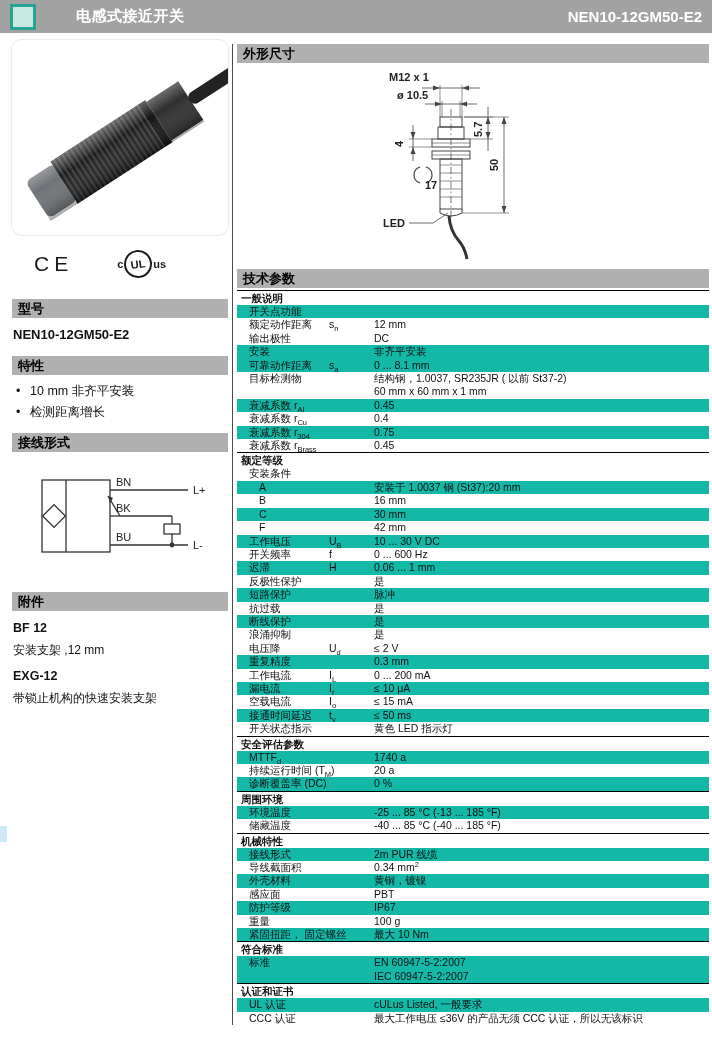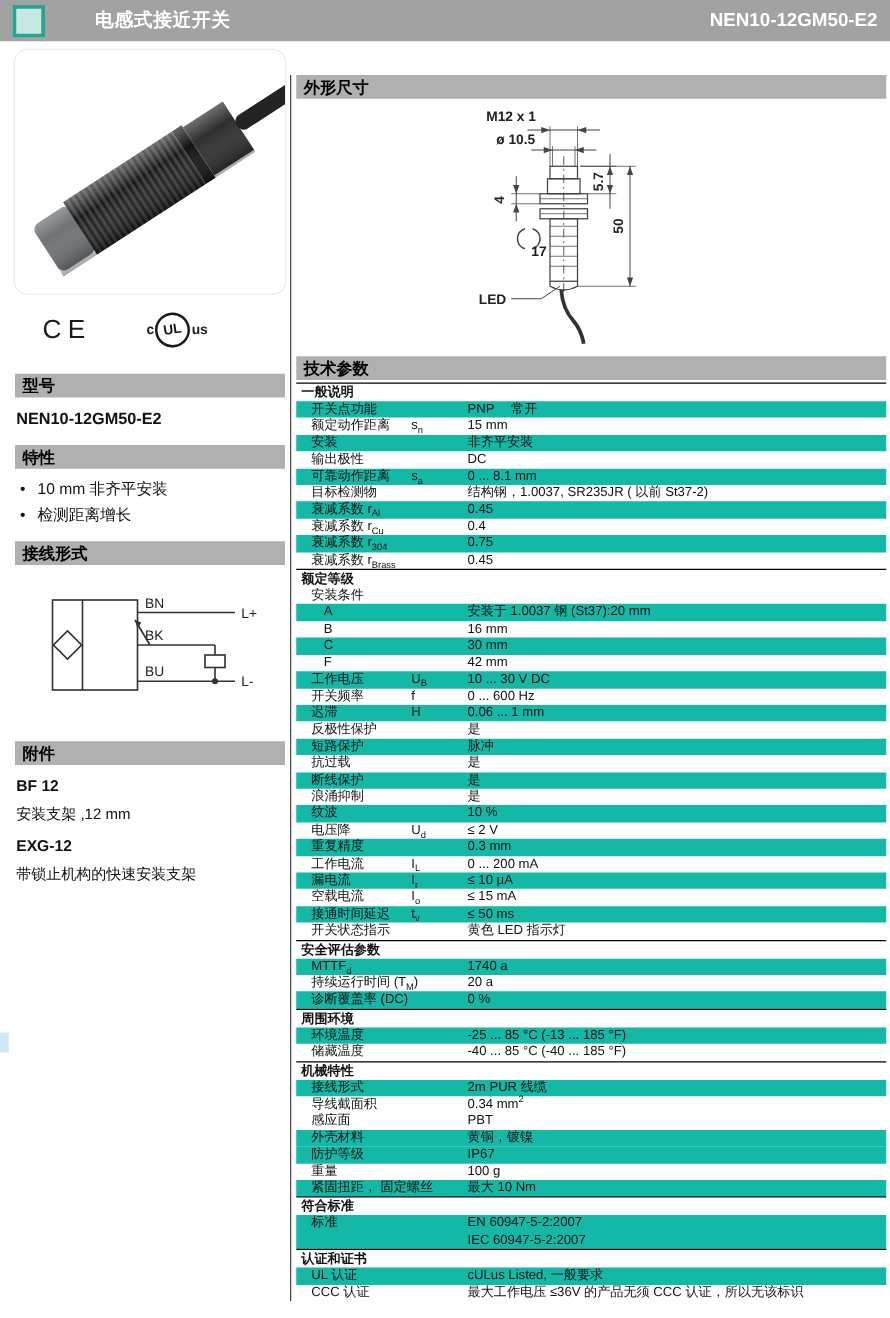--- a/index.html
+++ b/index.html
@@ -32,21 +32,21 @@
   .model-name{font-weight:bold;font-size:13px;margin:9px 0 14px 1px;}
   .bar-model{margin-top:18px;}
   .feat-list{list-style:none;margin:8px 0 12px 4px;padding:0;font-size:12.5px;}
   .feat-list li{margin:4px 0;padding-left:14px;position:relative;line-height:17px;}
   .feat-list li::before{content:"\2022";position:absolute;left:0;top:0;}
   .wiring-wrap{margin:10px 0 14px 0;text-align:center;}
   .acc-name{font-weight:bold;font-size:12.5px;margin:10px 0 0 1px;}
   .acc-desc{font-size:12px;margin:7px 0 2px 1px;}
 
   
-  .rightcol{position:absolute;left:232px;top:60px;width:472px;border-left:1px solid #4a4a4a;
+  .rightcol{position:absolute;left:232px;top:44px;width:472px;border-left:1px solid #4a4a4a;
             padding-left:4px;box-sizing:content-box;}
   .dim-wrap{height:206px;position:relative;}
   .spec-table{margin-top:2px;}
   .spec-header{border-top:1px solid #000;font-weight:bold;font-size:10.5px;
                line-height:12px;padding:1px 0 1px 4px;}
   .spec-row{display:grid;grid-template-columns:80px 45px 1fr;padding-left:12px;
             font-size:10.5px;line-height:13.4px;align-items:start;}
   .spec-row.shaded{background:#14b8a6;}
   .spec-row.indent{padding-left:22px;}
   .spec-row.indent{grid-template-columns:70px 45px 1fr;}
@@ -236,57 +236,55 @@
         </g>
       </svg>
     </div>
 
     <div class="sbar">技术参数</div>
     <div class="spec-table" id="spec-table">
         <div class="spec-header"><span>一般说明</span></div>
         <div class="spec-row shaded">
           <div class="lbl"><span>开关点功能</span></div>
           <div class="sym"></div>
-          <div class="val">
-            <div><span>PNP　 常开</span></div>
-          </div>
         </div>
         <div class="spec-row">
           <div class="lbl"><span>额定动作距离</span></div>
           <div class="sym"><span>s</span><sub>n</sub></div>
           <div class="val">
-            <div><span>15 mm</span></div>
+            <div><span>12 mm</span></div>
+          </div>
+        </div>
+        <div class="spec-row">
+          <div class="lbl"><span>输出极性</span></div>
+          <div class="sym"></div>
+          <div class="val">
+            <div><span>DC</span></div>
           </div>
         </div>
         <div class="spec-row shaded">
           <div class="lbl"><span>安装</span></div>
           <div class="sym"></div>
           <div class="val">
             <div><span>非齐平安装</span></div>
-          </div>
-        </div>
-        <div class="spec-row">
-          <div class="lbl"><span>输出极性</span></div>
-          <div class="sym"></div>
-          <div class="val">
-            <div><span>DC</span></div>
           </div>
         </div>
         <div class="spec-row shaded">
           <div class="lbl"><span>可靠动作距离</span></div>
           <div class="sym"><span>s</span><sub>a</sub></div>
           <div class="val">
             <div><span>0 ... 8.1 mm</span></div>
           </div>
         </div>
         <div class="spec-row">
           <div class="lbl"><span>目标检测物</span></div>
           <div class="sym"></div>
           <div class="val">
             <div><span>结构钢，1.0037, SR235JR ( 以前 St37-2)</span></div>
+            <div><span>60 mm x 60 mm x 1 mm</span></div>
           </div>
         </div>
         <div class="spec-row shaded">
           <div class="lbl"><span>衰减系数 r</span><sub>Al</sub></div>
           <div class="sym"></div>
           <div class="val">
             <div><span>0.45</span></div>
           </div>
         </div>
         <div class="spec-row">
@@ -393,27 +391,20 @@
             <div><span>是</span></div>
           </div>
         </div>
         <div class="spec-row">
           <div class="lbl"><span>浪涌抑制</span></div>
           <div class="sym"></div>
           <div class="val">
             <div><span>是</span></div>
           </div>
         </div>
-        <div class="spec-row shaded">
-          <div class="lbl"><span>纹波</span></div>
-          <div class="sym"></div>
-          <div class="val">
-            <div><span>10 %</span></div>
-          </div>
-        </div>
         <div class="spec-row">
           <div class="lbl"><span>电压降</span></div>
           <div class="sym"><span>U</span><sub>d</sub></div>
           <div class="val">
             <div><span>≤ 2 V</span></div>
           </div>
         </div>
         <div class="spec-row shaded">
           <div class="lbl"><span>重复精度</span></div>
           <div class="sym"></div>
@@ -501,32 +492,32 @@
             <div><span>2m PUR 线缆</span></div>
           </div>
         </div>
         <div class="spec-row">
           <div class="lbl"><span>导线截面积</span></div>
           <div class="sym"></div>
           <div class="val">
             <div><span>0.34 mm</span><sup>2</sup></div>
           </div>
         </div>
+        <div class="spec-row shaded">
+          <div class="lbl"><span>外壳材料</span></div>
+          <div class="sym"></div>
+          <div class="val">
+            <div><span>黄铜，镀镍</span></div>
+          </div>
+        </div>
         <div class="spec-row">
           <div class="lbl"><span>感应面</span></div>
           <div class="sym"></div>
           <div class="val">
             <div><span>PBT</span></div>
-          </div>
-        </div>
-        <div class="spec-row shaded">
-          <div class="lbl"><span>外壳材料</span></div>
-          <div class="sym"></div>
-          <div class="val">
-            <div><span>黄铜，镀镍</span></div>
           </div>
         </div>
         <div class="spec-row shaded">
           <div class="lbl"><span>防护等级</span></div>
           <div class="sym"></div>
           <div class="val">
             <div><span>IP67</span></div>
           </div>
         </div>
         <div class="spec-row">

